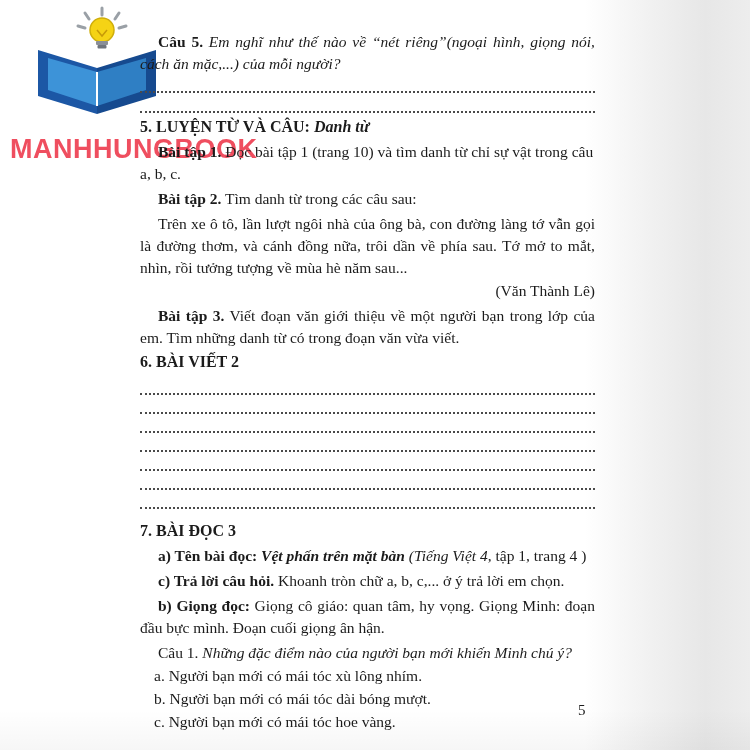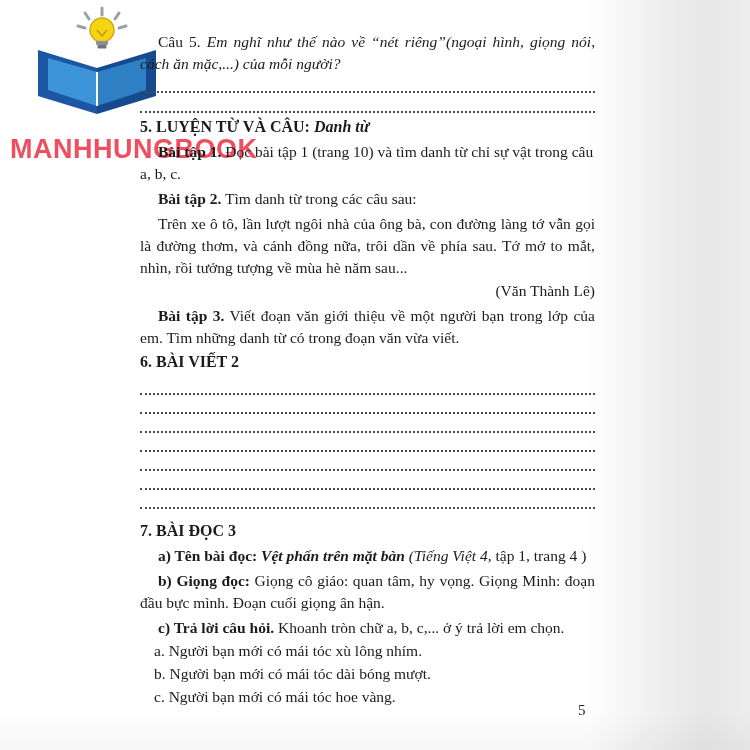--- a/index.html
+++ b/index.html
@@ -72,21 +72,21 @@
       <path d="M67 66 L116 52 L116 84 L67 100 Z" fill="#2f7fc4"></path>
       <path d="M67 66 L67 100" stroke="#ffffff" stroke-width="2"></path>
     </g>
   </svg>
 </div>
 
 <div class="watermark">MANHHUNGBOOK</div>
 
 <main class="content">
 
-  <p class="para just"><span class="lab" style="font-weight:normal">Câu 5.</span> <span class="it">Em nghĩ như thế nào về “nét riêng”(ngoại hình, giọng nói, cách ăn mặc,...) của mỗi người?</span></p>
+  <p class="para just"><span class="lab" style="font-weight:bold">Câu 5.</span> <span class="it">Em nghĩ như thế nào về “nét riêng”(ngoại hình, giọng nói, cách ăn mặc,...) của mỗi người?</span></p>
 
   <div class="dots d1"></div>
   <div class="dots d1"></div>
 
   <h2 class="hd"><span>5. LUYỆN TỪ VÀ CÂU:</span> <span class="itb">Danh từ</span></h2>
 
   <p class="para"><span class="lab">Bài tập 1.</span> <span>Đọc bài tập 1 (trang 10) và tìm danh từ chỉ sự vật trong câu a, b, c.</span></p>
 
   <p class="para"><span class="lab">Bài tập 2.</span> <span>Tìm danh từ trong các câu sau:</span></p>
 
@@ -106,24 +106,25 @@
     <div class="dots"></div>
     <div class="dots"></div>
     <div class="dots"></div>
     <div class="dots"></div>
   </div>
 
   <h2 class="hd" style="margin-top:10px">7. BÀI ĐỌC 3</h2>
 
   <p class="para"><span class="lab">a) Tên bài đọc:</span> <span class="itb">Vệt phấn trên mặt bàn</span> <span class="it">(Tiếng Việt 4</span><span>, tập 1, trang 4 )</span></p>
 
+  <p class="para"><span class="lab">c) Trả lời câu hỏi.</span> <span>Khoanh tròn chữ a, b, c,... ở ý trả lời em chọn.</span></p>
+
   <p class="para just"><span class="lab">b) Giọng đọc:</span> <span>Giọng cô giáo: quan tâm, hy vọng. Giọng Minh: đoạn đầu bực mình. Đoạn cuối giọng ân hận.</span></p>
 
-  <p class="para"><span class="lab">c) Trả lời câu hỏi.</span> <span>Khoanh tròn chữ a, b, c,... ở ý trả lời em chọn.</span></p>
-
+  <p class="para"><span>Câu 1.</span> <span class="it">Những đặc điểm nào của người bạn mới khiến Minh chú ý?</span></p>
 
   <p class="opt">a. Người bạn mới có mái tóc xù lông nhím.</p>
   <p class="opt">b. Người bạn mới có mái tóc dài bóng mượt.</p>
   <p class="opt">c. Người bạn mới có mái tóc hoe vàng.</p>
 
 </main>
 
 <div class="page-number">5</div>
 
 <div class="photo-shade-bottom"></div>

